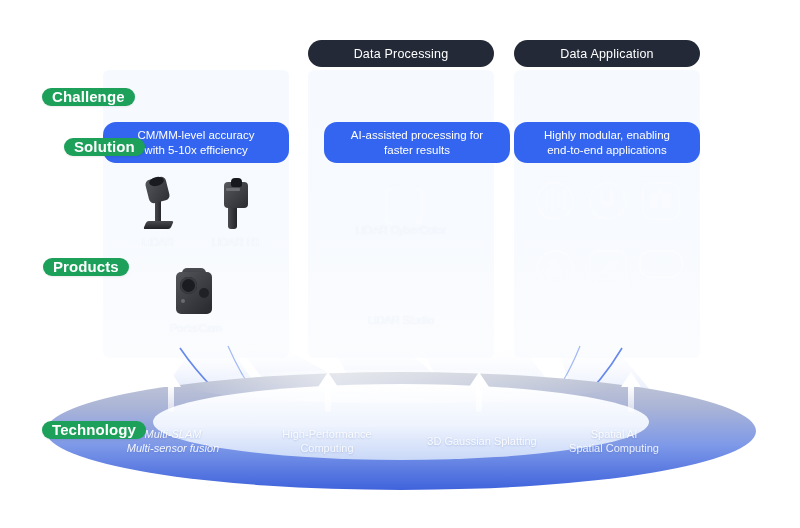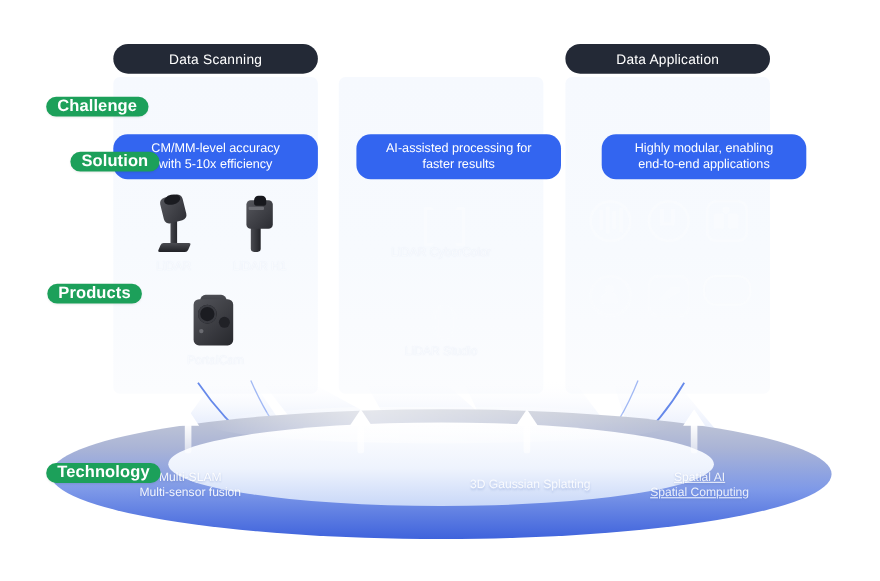--- a/index.html
+++ b/index.html
@@ -73,21 +73,21 @@
     color:#ffffff;
     font-size:11.5px;
     line-height:15px;
     display:flex;align-items:center;justify-content:center;
     text-align:center;
     padding:0 6px;
     box-sizing:border-box;
   }
   #sol-0{left:103px;}
   #sol-1{left:308px;margin-left:16px;}
-  #sol-2{left:514px;margin-left:33px;}
+  #sol-2{left:514px;}
 
   
   .prod-wrap{position:absolute;top:176px;width:186px;height:180px;}
   #pw-0{left:103px;}
   #pw-1{left:308px;}
   #pw-2{left:514px;}
 
   .prod{position:absolute;text-align:center;}
   .prod .pname{
     font-size:11px;
@@ -235,24 +235,24 @@
   #arw-1{left:318px;top:372px;}
   #arw-2{left:469px;top:372px;}
   #arw-3{left:621px;top:372px;}
 
   .tech{
     position:absolute;z-index:35;
     text-align:center;color:#ffffff;
     font-size:11px;line-height:14px;white-space:nowrap;
     text-shadow:0 1px 2px rgba(70,100,180,.35);
   }
-  #tech-0{left:108px;top:427px;width:130px;opacity:.9;}
+  #tech-0{left:108px;top:427px;width:130px;opacity:.9;font-style:italic;}
   #tech-1{left:262px;top:427px;width:130px;opacity:.78;}
   #tech-2{left:412px;top:434px;width:140px;opacity:.8;}
-  #tech-3{left:566px;top:427px;width:140px;opacity:.85;text-decoration:underline;}
+  #tech-3{left:544px;top:427px;width:140px;opacity:.85;}
 </style>
 </head>
 <body>
 
 <div class="stage">
 
   <div class="col" id="col-0"></div>
   <div class="col" id="col-1"></div>
   <div class="col" id="col-2"></div>
 
@@ -297,22 +297,22 @@
         <stop offset="0%" stop-color="#ffffff" stop-opacity=".0"></stop>
         <stop offset="35%" stop-color="#ffffff" stop-opacity=".55"></stop>
         <stop offset="100%" stop-color="#ffffff" stop-opacity=".0"></stop>
       </linearGradient>
     </defs>
     <ellipse cx="356" cy="61" rx="355" ry="59" fill="url(#ring)"></ellipse>
     <ellipse cx="356" cy="52" rx="248" ry="38" fill="url(#inner)"></ellipse>
     <ellipse cx="356" cy="16" rx="210" ry="17" fill="url(#topsheen)"></ellipse>
   </svg>
 
-  <div class="hdr" id="hdr-0">
-    <span>Data Scanning</span>
+  <div class="hdr" id="hdr-1">
+    <span>Data Processing</span>
   </div>
   <div class="hdr" id="hdr-2">
     <span>Data Application</span>
   </div>
 
   <div class="sol" id="sol-0">
     <span>
       <span>CM/MM-level accuracy</span><br>
       <span>with 5-10x efficiency</span>
     </span>
@@ -422,20 +422,24 @@
     </div>
   <div class="arrow" id="arw-3">
       <span class="shaft"></span>
       <span class="head"></span>
     </div>
 
   <div class="tech" id="tech-0">
     <span>Multi-SLAM</span><br>
     <span>Multi-sensor fusion</span>
   </div>
+  <div class="tech" id="tech-1">
+    <span>High-Performance</span><br>
+    <span>Computing</span>
+  </div>
   <div class="tech" id="tech-2">
     <span>3D Gaussian Splatting</span>
   </div>
   <div class="tech" id="tech-3">
     <span>Spatial AI</span><br>
     <span>Spatial Computing</span>
   </div>
 
   <div class="badge" id="badge-challenge">
     <span>Challenge</span>

